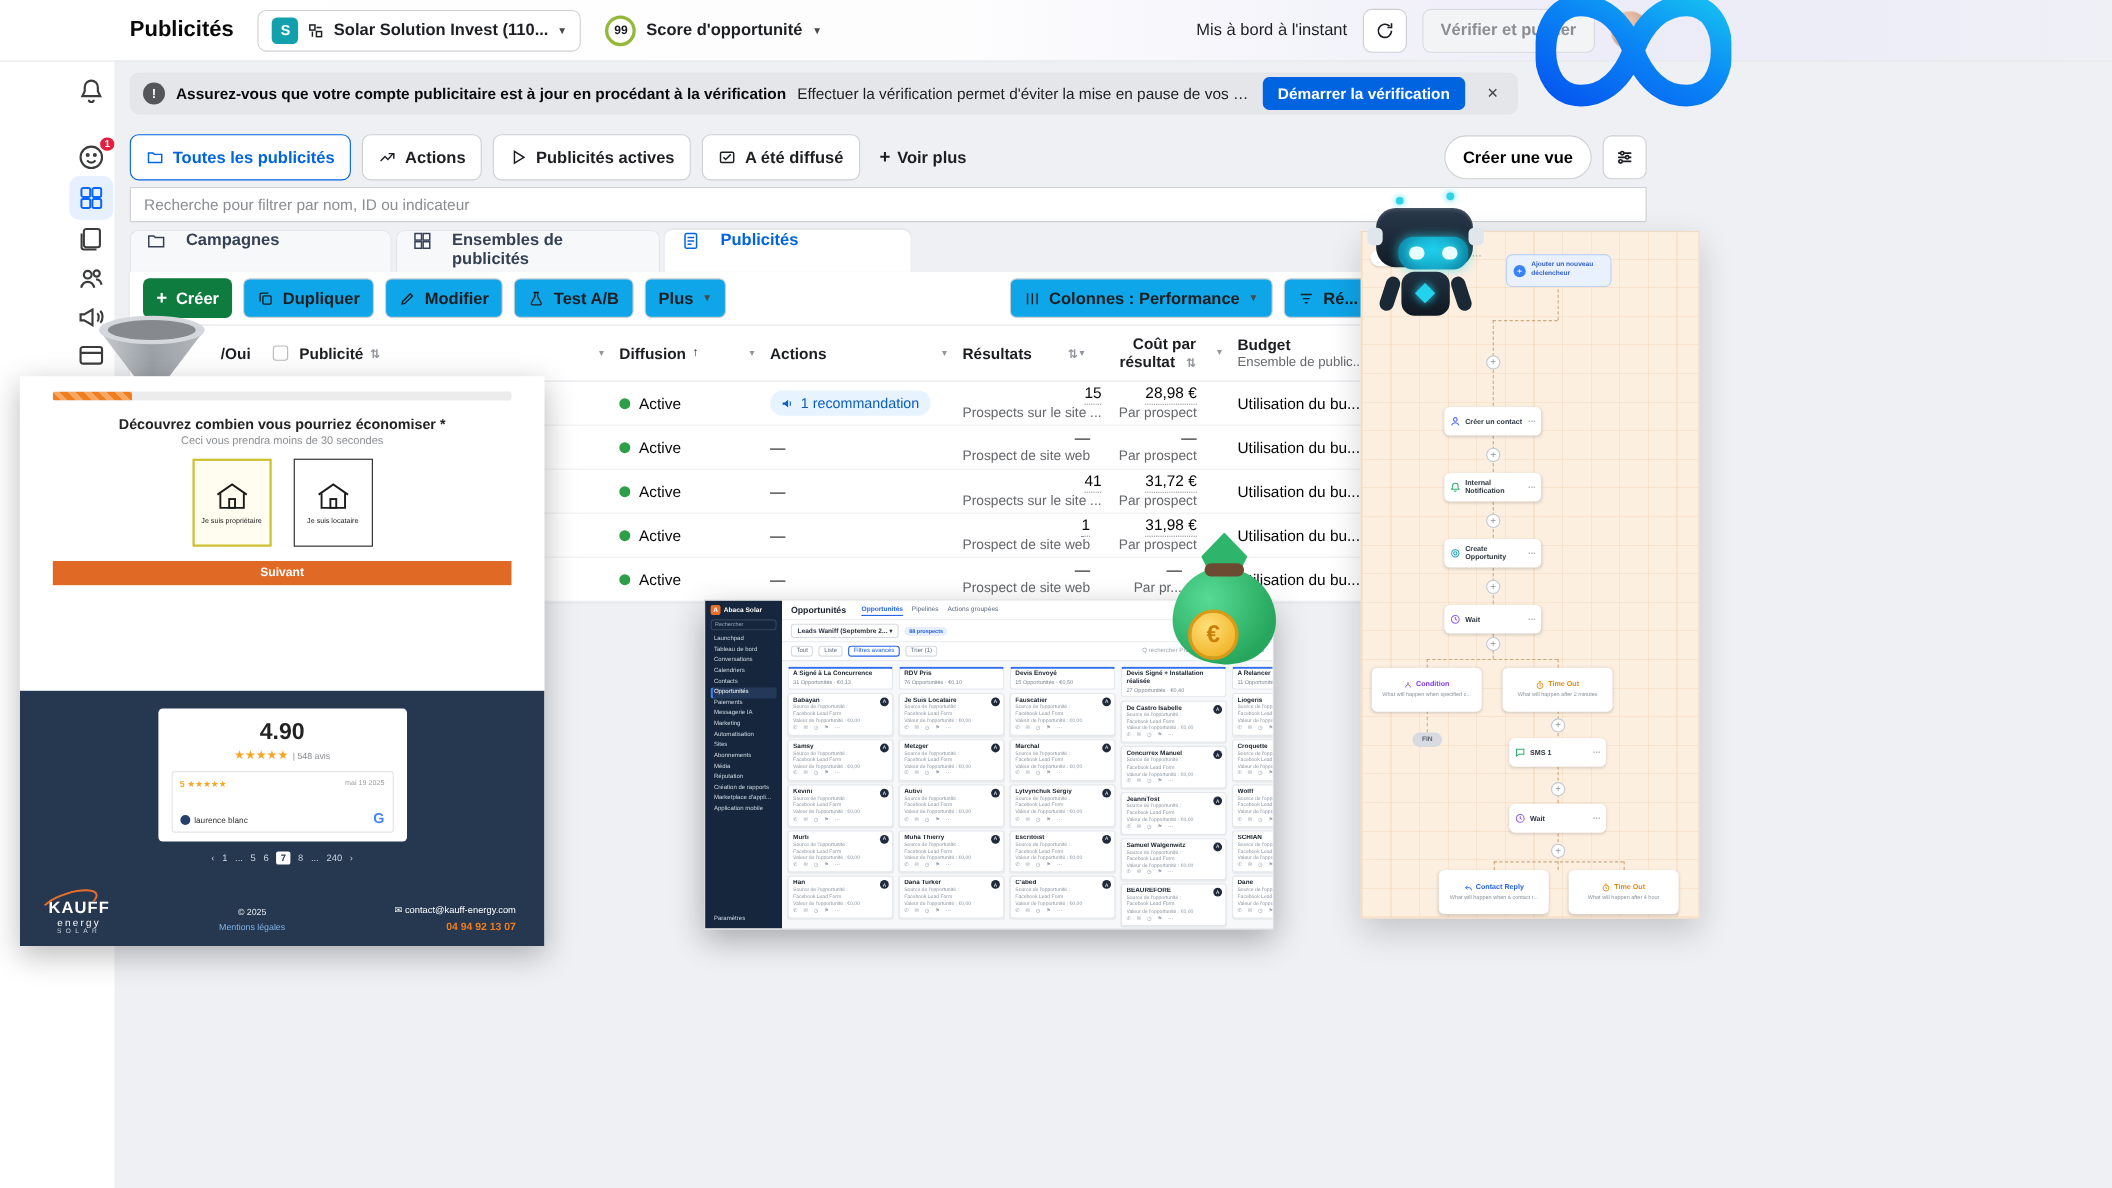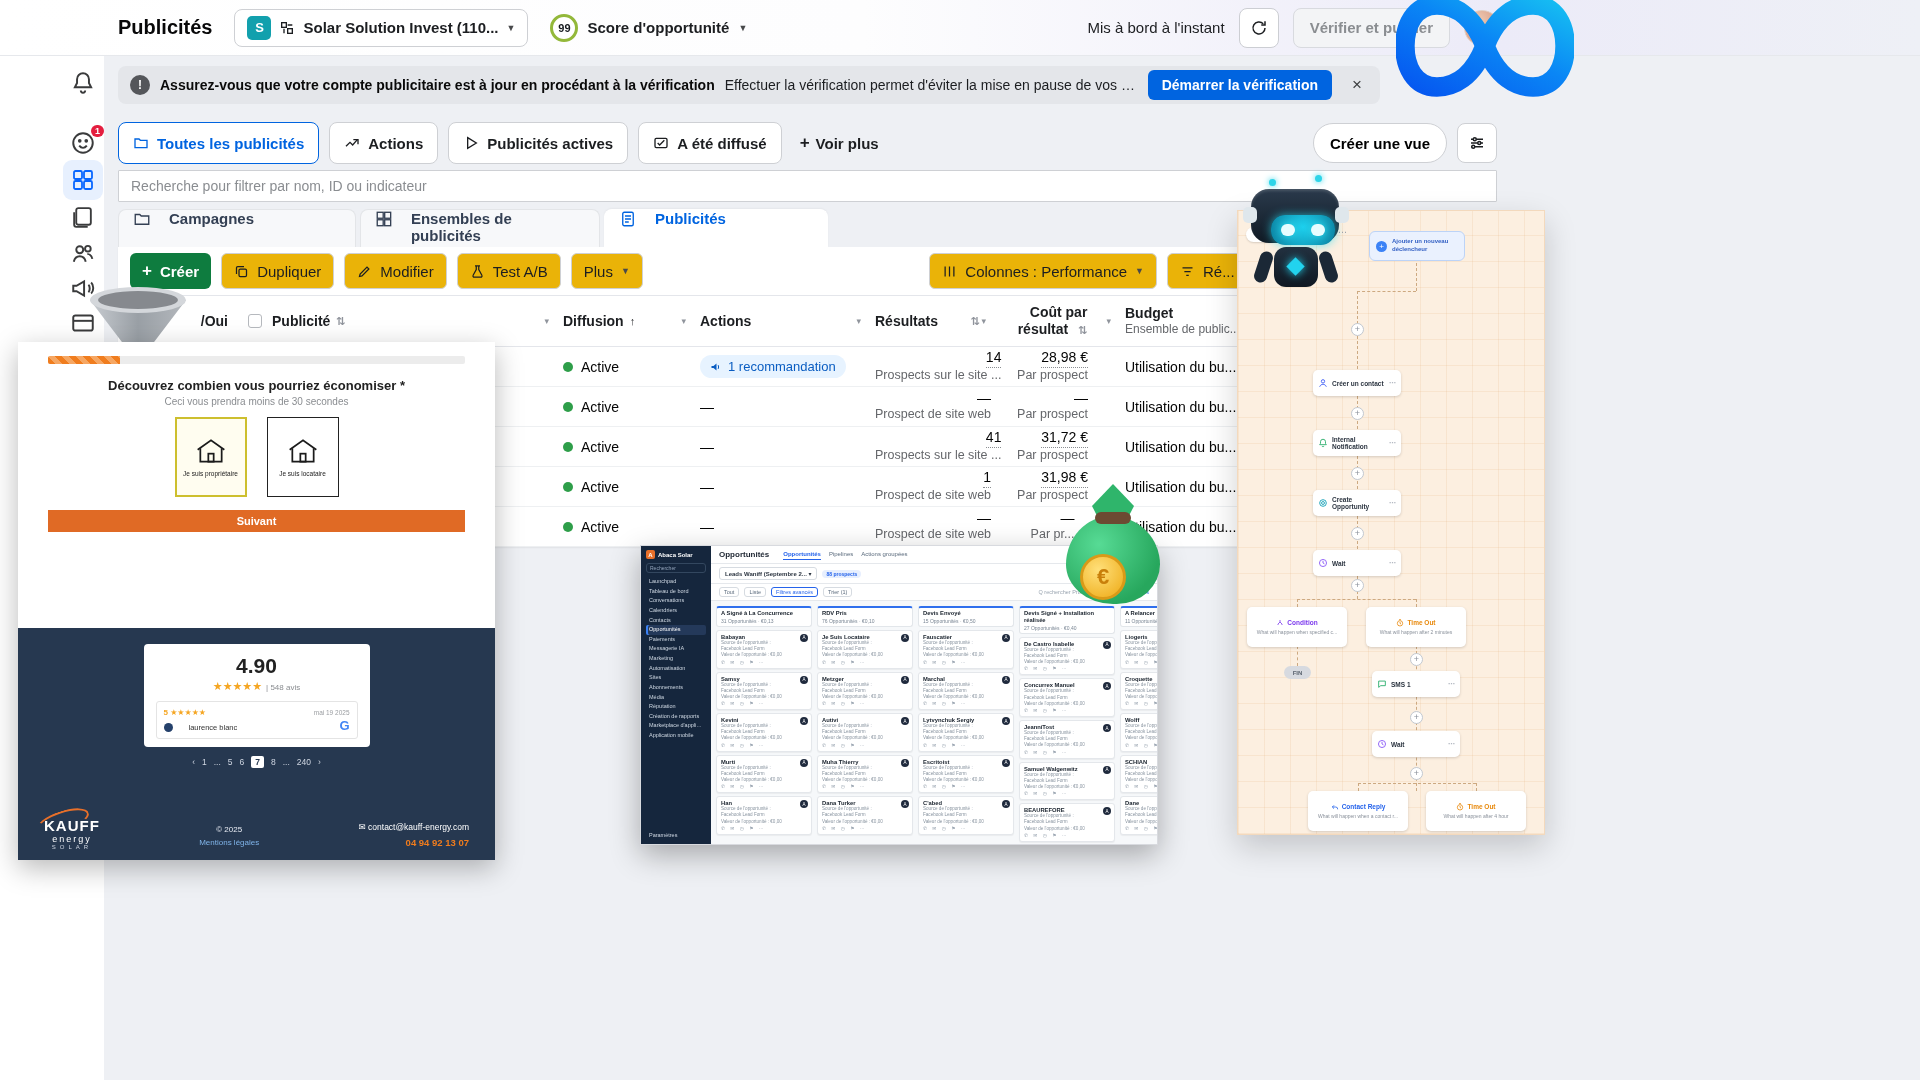--- a/index.html
+++ b/index.html
@@ -48,21 +48,21 @@
 .searchbar{position:absolute;left:118px;top:170px;width:1379px;height:32px;z-index:1}
 .searchbar input{width:100%;height:100%;border:1px solid #ced0d4;border-radius:1px;background:#fff;padding:0 12px;font-size:14px;color:#1c1e21;font-family:inherit}
 .searchbar input::placeholder{color:#8a8d91}
 
 .ltabs{position:absolute;left:118px;top:209px;display:flex;gap:4px;z-index:1}
 .ltab{width:238px;height:39px;background:#f7f8fa;border:1px solid #e3e5e8;border-bottom:none;border-radius:8px 8px 0 0;display:flex;gap:18px;padding:0 14px;font-size:15px;font-weight:700;color:#344054}
 .ltab.active{background:#fff;color:#0064e0;border-color:#fff;box-shadow:0 -1px 2px rgba(0,0,0,.04)}
 
 .panel{position:absolute;left:118px;top:247px;width:1379px;height:300px;background:#fff;border-radius:0 8px 8px 8px;box-shadow:0 1px 2px rgba(0,0,0,.06);z-index:1}
 .toolbar{display:flex;align-items:center;gap:10px;padding:6px 210px 6px 12px;height:48px}
-.btn{height:36px;border:1px solid #ced0d4;border-radius:6px;background:#eab308;display:flex;align-items:center;gap:8px;padding:0 12px;font-size:15px;font-weight:400;color:#1c1e21;white-space:nowrap}
+.btn{height:36px;border:1px solid #ced0d4;border-radius:6px;background:#0ea5e9;display:flex;align-items:center;gap:8px;padding:0 12px;font-size:15px;font-weight:700;color:#1c1e21;white-space:nowrap}
 .btn-create{background:#0e7c3f;color:#fff;border:none;font-weight:700}
 .btn.push{margin-left:auto}
 .thead{display:flex;border-top:1px solid #e4e6eb;border-bottom:1px solid #e4e6eb;height:52px;font-size:14px;font-weight:700;color:#1c1e21;align-items:center}
 .th,.tc{padding:0 10px;position:relative;display:flex;align-items:center}
 .c0{width:120px}.c1{width:315px}.c2{width:137px}.c3{width:175px}
 .c4{width:125px;justify-content:space-between;text-align:right}
 .c5{width:125px;justify-content:center;text-align:right}
 .c6{flex:1}
 .sortg{color:#90949c;font-size:11px;margin-left:6px}
 .thcaret{position:absolute;right:4px;color:#90949c;font-size:9px}
@@ -93,21 +93,21 @@
 .suivant{display:block;margin:13px 30px 0;width:417px;height:22px;background:#e06a25;border:none;color:#fff;font-size:11px;font-weight:700;font-family:inherit}
 .ad-navy{position:absolute;left:0;bottom:0;width:100%;height:232px;background:#263850;color:#fff}
 .rate-card{width:226px;margin:16px auto 0;background:#fff;border-radius:4px;color:#222;padding:10px 12px 8px}
 .rate-num{text-align:center;font-size:21px;font-weight:700}
 .rate-stars{text-align:center;font-size:11px;color:#f5a623;margin-top:2px}
 .rate-cnt{font-size:8px;color:#8a8d91;margin-left:4px}
 .mini-rev{border:1px solid #e4e4e4;border-radius:3px;margin-top:8px;padding:6px 7px;position:relative}
 .mini-top{display:flex;justify-content:space-between;align-items:center}
 .mini-score{font-size:8px;color:#f5a623;font-weight:700}
 .mini-date{font-size:6.5px;color:#9a9da1}
-.mini-user{display:flex;align-items:center;gap:16px;margin-top:6px}
+.mini-user{display:flex;align-items:center;gap:4px;margin-top:24px}
 .mini-ava{width:9px;height:9px;border-radius:50%;background:#25416b}
 .mini-name{font-size:7.5px;color:#333}
 .mini-g{position:absolute;right:7px;bottom:5px;font-size:13px;font-weight:700;color:#4285F4}
 .ad-pg{display:flex;justify-content:center;align-items:center;gap:7px;margin-top:9px;font-size:8.5px;color:#cfd6e2}
 .pg-item.on{background:#fff;color:#263850;padding:1px 4px;border-radius:2px;font-weight:700}
 .ad-bottom{position:absolute;left:0;bottom:10px;width:100%;display:flex;align-items:flex-end;justify-content:space-between;padding:0 26px}
 .kauff{position:relative;text-align:center}
 .kauff-swoosh{position:absolute;left:-8px;top:-6px;width:54px;height:20px;border:2.5px solid #e8702a;border-radius:50%;border-bottom-color:transparent;border-left-color:transparent;transform:rotate(-18deg)}
 .kauff-n{font-size:15px;font-weight:800;letter-spacing:1px}
 .kauff-e{font-size:9px;letter-spacing:2px}
@@ -466,21 +466,21 @@
                 <svg width="12" height="12" viewBox="0 0 24 24">
                   <path d="M3 10v4h4l6 5V5L7 10H3z" fill="#0a5dc2"></path>
                   <path d="M16 8c1.5 1 1.5 7 0 8" stroke="#0a5dc2" fill="none" stroke-width="2"></path>
                 </svg>
               </span>
               <span class="pr-t">1 recommandation</span>
             </span>
           </div>
           <div class="tc c4">
             <span class="cellcol">
-              <span class="num dotted">14</span>
+              <span class="num dotted">15</span>
               <span class="sub">Prospects sur le site ...</span>
             </span>
           </div>
           <div class="tc c5">
             <span class="cellcol">
               <span class="num dotted">28,98 €</span>
               <span class="sub">Par prospect</span>
             </span>
           </div>
           <div class="tc c6">

